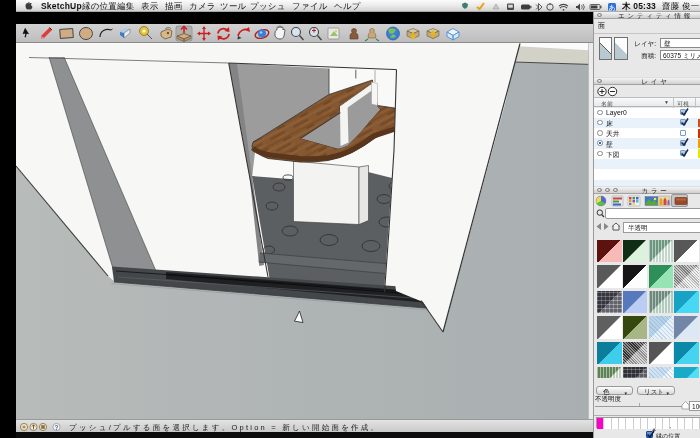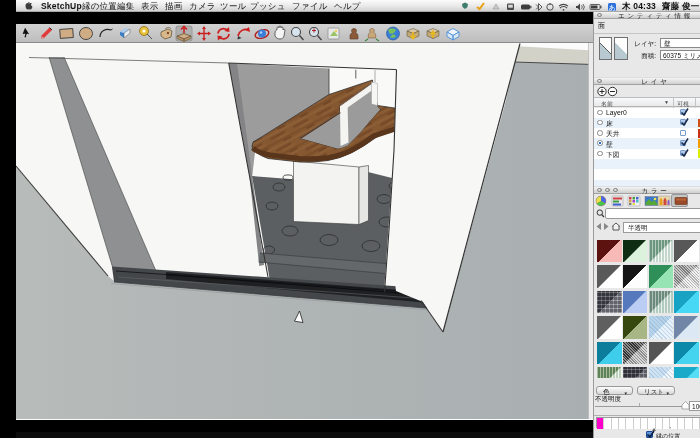--- a/index.html
+++ b/index.html
@@ -145,22 +145,22 @@
 <path d="M100 6.2a4.5 4.5 0 0 1 7 0M99 4.2a6.5 6.5 0 0 1 9 0" stroke="#474747" stroke-width="1.1" fill="none"></path>
         <circle cx="103.5" cy="7.8" r=".9" fill="#474747"></circle>
 <path d="M116 4h1.5l2.5-2.5v7L117.5 6H116z" fill="#424242"></path>
         <path d="M121.5 3.2a2.6 2.6 0 0 1 0 3.6M123 2a4.4 4.4 0 0 1 0 6" stroke="#424242" stroke-width=".8" fill="none"></path>
 <rect x="130" y="2.5" width="10" height="5" rx="1" fill="none" stroke="#3d3d3d" stroke-width=".8"></rect>
         <rect x="131" y="3.5" width="6.5" height="3" fill="#3d3d3d"></rect>
         <rect x="140.3" y="3.8" width="1.2" height="2.4" fill="#3d3d3d"></rect>
 <rect x="148" y="1" width="8" height="8" rx="1.5" fill="#2a6fdc"></rect>
         <text x="152" y="7.6" font-size="7" fill="#fff" text-anchor="middle" font-family="Liberation Sans">あ</text>
 </svg>
-<span class="mi" style="left:606px;font-weight:bold;font-size:8.5px">木 04:33</span>
-<span class="mi" style="left:646px;font-weight:bold;font-size:8.5px">齋藤 俊一</span>
+<span class="mi" style="left:606px;font-weight:bold;font-size:8.5px">木 05:33</span>
+<span class="mi" style="left:646px;font-weight:normal;font-size:8.5px">齋藤 俊一</span>
 <svg class="abs" style="left:683px;top:1.5px" width="9" height="9" viewBox="0 0 9 9">
         <circle cx="4" cy="3.7" r="2.6" fill="none" stroke="#2e2e2e" stroke-width="1"></circle>
         <path d="M6 5.7L8 8" stroke="#2e2e2e" stroke-width="1.2"></path>
       </svg>
 </div>
 
 
 <div class="abs" id="toolbar">
 <svg class="abs" style="left:0;top:0" width="460" height="19" viewBox="0 0 460 19" id="tools">
 <path d="M9 3l5 8-3-1-1 4-2-.5 1-3.5-3 .5z" fill="#111" stroke="#fff" stroke-width=".5"></path>
@@ -224,20 +224,33 @@
 <g>
           <path d="M411 7l6-2.5 6 2.5-6 2.5z" fill="#d8c8a8" stroke="#6a5a3a" stroke-width=".6"></path>
           <path d="M411 7v5l6 2.5V9.5zM423 7v5l-6 2.5V9.5z" fill="#c0a878" stroke="#6a5a3a" stroke-width=".6"></path>
           <path d="M417 14V8M414.5 10.5l2.5-3 2.5 3" stroke="#e8b820" stroke-width="1.8" fill="none"></path>
         </g>
 <path d="M431 8l6-3.5 6 3.5-6 3.5z" fill="#eef4fa" stroke="#4a90d9" stroke-width=".9"></path>
         <path d="M431 8v4.5l6 3.5v-4.5zM443 8v4.5l-6 3.5v-4.5z" fill="#dce8f4" stroke="#4a90d9" stroke-width=".9"></path>
 </svg>
 </div>
 
+<div class="abs" id="statusbar">
+<svg class="abs" style="left:2px;top:1.5px" width="50" height="10" viewBox="0 0 50 10">
+<circle cx="6" cy="5" r="3.6" fill="#ece4d2" stroke="#93794a" stroke-width=".9"></circle>
+        <circle cx="6" cy="5" r="1.6" fill="#b09253"></circle>
+<circle cx="15.5" cy="5" r="3.6" fill="#f0ead8" stroke="#93794a" stroke-width=".9"></circle>
+        <path d="M15.5 2.8v4.5M13.9 4.5l1.6-1.7 1.6 1.7" stroke="#6b5425" stroke-width=".9" fill="none"></path>
+<circle cx="25" cy="5" r="3.6" fill="#e8e0cc" stroke="#93794a" stroke-width=".9"></circle>
+        <rect x="23.2" y="3.2" width="3.6" height="3.6" fill="#86714a"></rect>
+<circle cx="38.5" cy="5" r="3.6" fill="#f4f4f4" stroke="#a0a0a0" stroke-width=".9"></circle>
+        <text x="38.5" y="7.5" font-size="6.5" fill="#44699c" text-anchor="middle" font-weight="bold">?</text>
+</svg>
+<span id="stext" style="letter-spacing:.3em">プッシュ/プルする面を選択します。Option = 新しい開始面を作成。</span>
+</div>
 <div class="abs" id="blackbar"></div>
 
 <div class="abs" id="panelcol">
 
 <div class="ptitle jp" style="top:0">エンティティ情報</div>
 <div class="pdot" style="left:3px;top:1.5px"></div>
 <div class="abs seltext" style="left:4px;top:10px">面</div>
 <svg class="abs" style="left:106px;top:9px" width="10" height="10" viewBox="0 0 10 10">
         <path d="M2 4.5h6v5H2z" fill="#1a1a1a"></path>
         <path d="M5 9v-2.5M3.8 7.7L5 9l1.2-1.3" stroke="#fff" stroke-width=".8" fill="none"></path>

